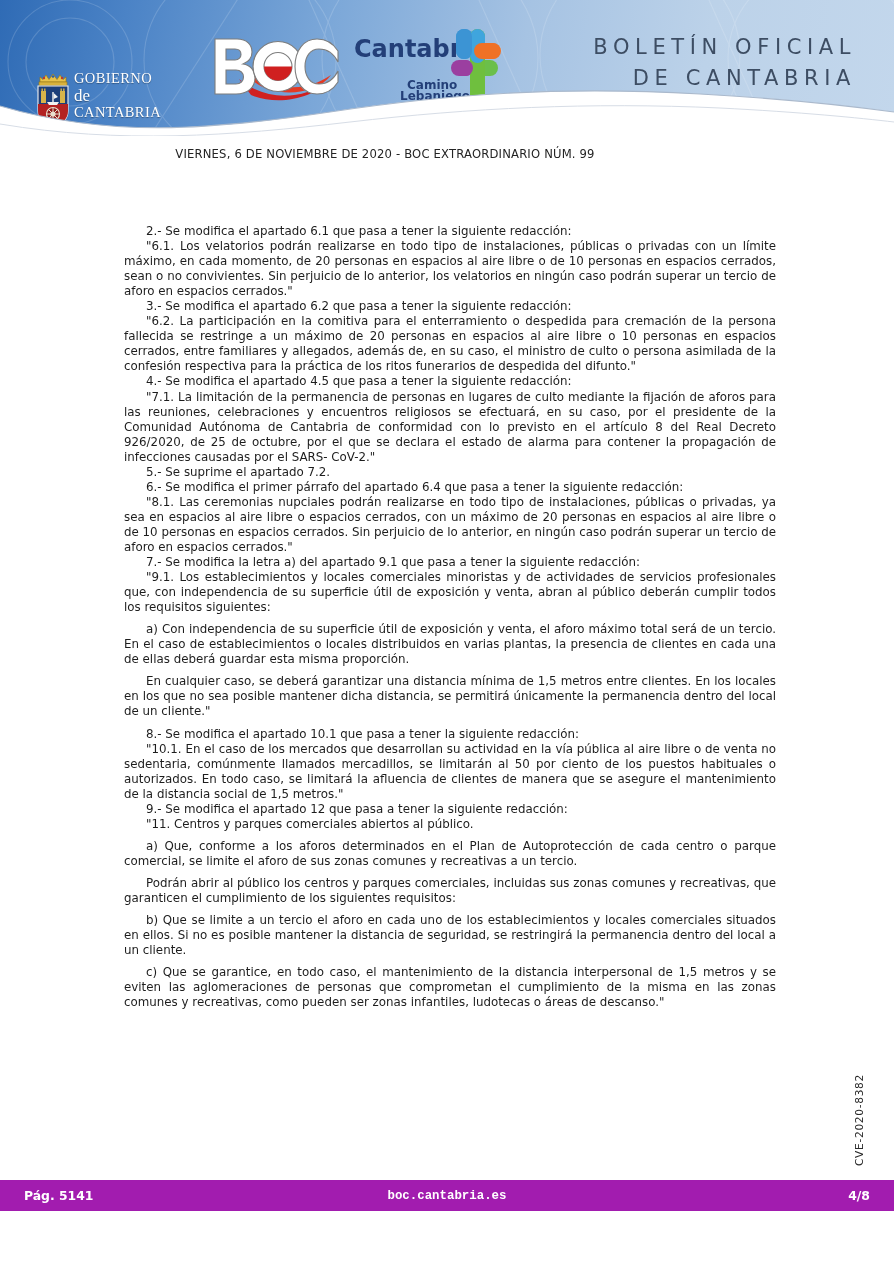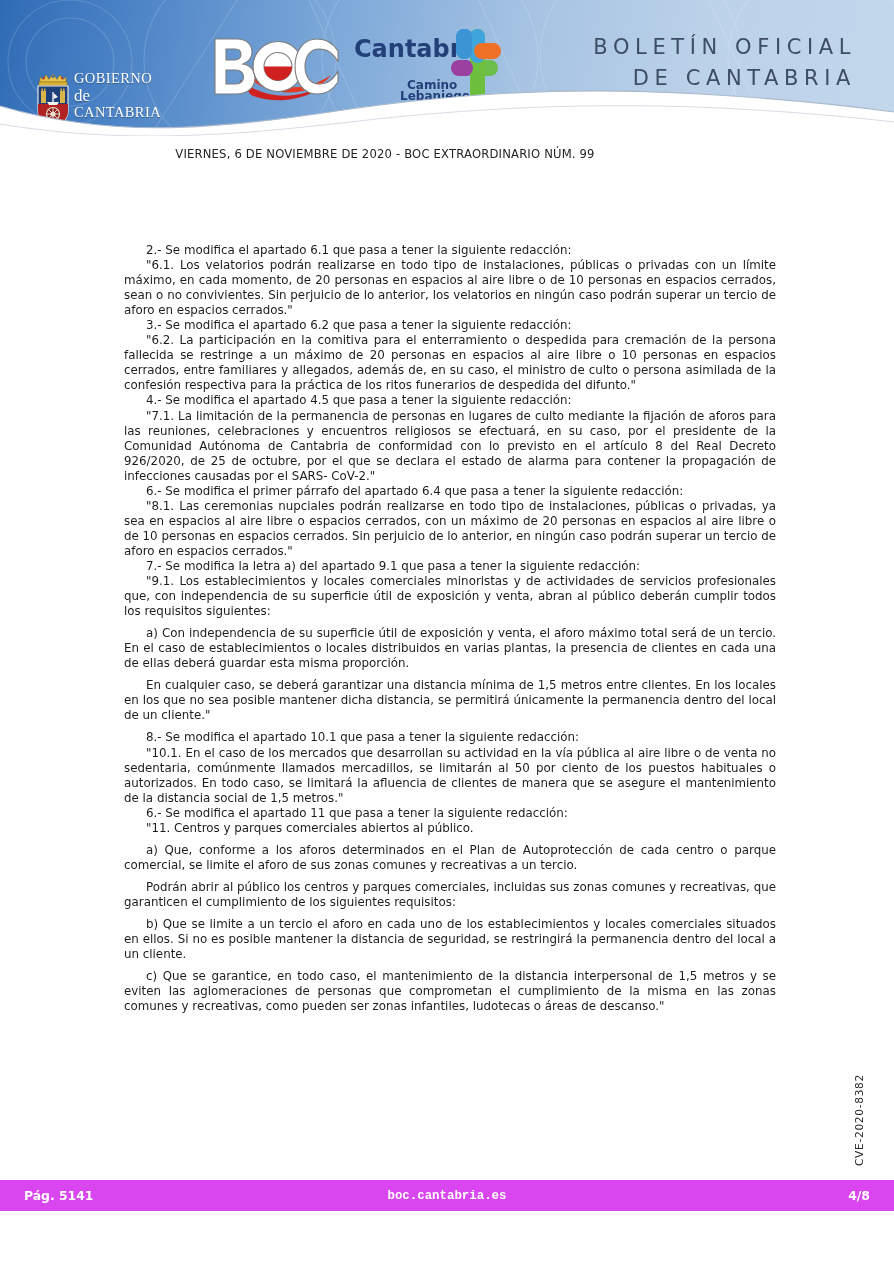--- a/index.html
+++ b/index.html
@@ -106,21 +106,21 @@
     text-align: center;
     font-size: 11.6px;
     letter-spacing: .18px;
     color: #242424;
     font-family: "DejaVu Sans", sans-serif;
   }
 
   
   .page-body {
     position: absolute;
-    top: 243px;
+    top: 224px;
     left: 124px;
     width: 652px;
   }
   .page-body p {
     margin: 0 0 0 0;
     font-size: 11.85px;
     line-height: 15.05px;
     text-align: justify;
     text-justify: inter-word;
     text-indent: 22px;
@@ -147,21 +147,21 @@
     font-family: "DejaVu Sans", sans-serif;
   }
 
   
   .footer {
     position: absolute;
     left: 0;
     top: 1180px;
     width: 894px;
     height: 31px;
-    background: #d946ef;
+    background: #a21caf;
     color: #ffffff;
     font-size: 12.4px;
     font-weight: bold;
     display: flex;
     align-items: center;
     font-family: "DejaVu Sans", sans-serif;
   }
   .footer .f-left   { position:absolute; left: 24px; }
   .footer .f-center { position:absolute; left: 0; width: 894px; text-align:center;font-family:Liberation Mono, monospace; }
   .footer .f-right  { position:absolute; right: 24px; }
@@ -279,29 +279,30 @@
 
 <div class="dateline">VIERNES, 6 DE NOVIEMBRE DE 2020 - BOC EXTRAORDINARIO NÚM. 99</div>
 
 <div class="page-body">
   <p>2.- Se modifica el apartado 6.1 que pasa a tener la siguiente redacción:</p>
   <p>"6.1. Los velatorios podrán realizarse en todo tipo de instalaciones, públicas o privadas con un límite máximo, en cada momento, de 20 personas en espacios al aire libre o de 10 personas en espacios cerrados, sean o no convivientes. Sin perjuicio de lo anterior, los velatorios en ningún caso podrán superar un tercio de aforo en espacios cerrados."</p>
   <p>3.- Se modifica el apartado 6.2 que pasa a tener la siguiente redacción:</p>
   <p>"6.2. La participación en la comitiva para el enterramiento o despedida para cremación de la persona fallecida se restringe a un máximo de 20 personas en espacios al aire libre o 10 personas en espacios cerrados, entre familiares y allegados, además de, en su caso, el ministro de culto o persona asimilada de la confesión respectiva para la práctica de los ritos funerarios de despedida del difunto."</p>
   <p>4.- Se modifica el apartado 4.5 que pasa a tener la siguiente redacción:</p>
   <p>"7.1. La limitación de la permanencia de personas en lugares de culto mediante la fijación de aforos para las reuniones, celebraciones y encuentros religiosos se efectuará, en su caso, por el presidente de la Comunidad Autónoma de Cantabria de conformidad con lo previsto en el artículo 8 del Real Decreto 926/2020, de 25 de octubre, por el que se declara el estado de alarma para contener la propagación de infecciones causadas por el SARS- CoV-2."</p>
+  <p>5.- Se suprime el apartado 7.2.</p>
   <p>6.- Se modifica el primer párrafo del apartado 6.4 que pasa a tener la siguiente redacción:</p>
   <p>"8.1. Las ceremonias nupciales podrán realizarse en todo tipo de instalaciones, públicas o privadas, ya sea en espacios al aire libre o espacios cerrados, con un máximo de 20 personas en espacios al aire libre o de 10 personas en espacios cerrados. Sin perjuicio de lo anterior, en ningún caso podrán superar un tercio de aforo en espacios cerrados."</p>
   <p>7.- Se modifica la letra a) del apartado 9.1 que pasa a tener la siguiente redacción:</p>
   <p>"9.1. Los establecimientos y locales comerciales minoristas y de actividades de servicios profesionales que, con independencia de su superficie útil de exposición y venta, abran al público deberán cumplir todos los requisitos siguientes:</p>
   <p class="gap">a) Con independencia de su superficie útil de exposición y venta, el aforo máximo total será de un tercio. En el caso de establecimientos o locales distribuidos en varias plantas, la presencia de clientes en cada una de ellas deberá guardar esta misma proporción.</p>
   <p class="gap">En cualquier caso, se deberá garantizar una distancia mínima de 1,5 metros entre clientes. En los locales en los que no sea posible mantener dicha distancia, se permitirá únicamente la permanencia dentro del local de un cliente."</p>
   <p class="gap">8.- Se modifica el apartado 10.1 que pasa a tener la siguiente redacción:</p>
   <p>"10.1. En el caso de los mercados que desarrollan su actividad en la vía pública al aire libre o de venta no sedentaria, comúnmente llamados mercadillos, se limitarán al 50 por ciento de los puestos habituales o autorizados. En todo caso, se limitará la afluencia de clientes de manera que se asegure el mantenimiento de la distancia social de 1,5 metros."</p>
-  <p>6.- Se modifica el apartado 11 que pasa a tener la siguiente redacción:</p>
+  <p>9.- Se modifica el apartado 12 que pasa a tener la siguiente redacción:</p>
   <p>"11. Centros y parques comerciales abiertos al público.</p>
   <p class="gap">a) Que, conforme a los aforos determinados en el Plan de Autoprotección de cada centro o parque comercial, se limite el aforo de sus zonas comunes y recreativas a un tercio.</p>
   <p class="gap">Podrán abrir al público los centros y parques comerciales, incluidas sus zonas comunes y recreativas, que garanticen el cumplimiento de los siguientes requisitos:</p>
   <p class="gap">b) Que se limite a un tercio el aforo en cada uno de los establecimientos y locales comerciales situados en ellos. Si no es posible mantener la distancia de seguridad, se restringirá la permanencia dentro del local a un cliente.</p>
   <p class="gap">c) Que se garantice, en todo caso, el mantenimiento de la distancia interpersonal de 1,5 metros y se eviten las aglomeraciones de personas que comprometan el cumplimiento de la misma en las zonas comunes y recreativas, como pueden ser zonas infantiles, ludotecas o áreas de descanso."</p>
 </div>
 
 <div class="cve">CVE-2020-8382</div>
 
 <div class="footer">

